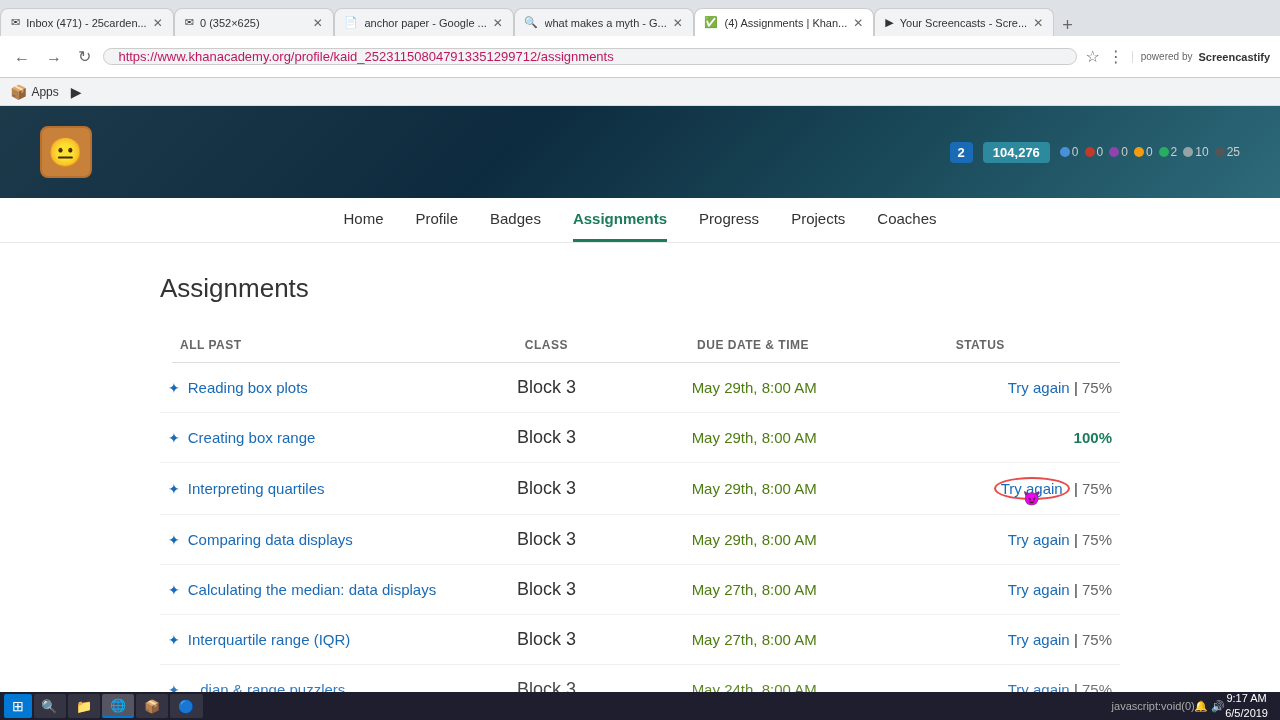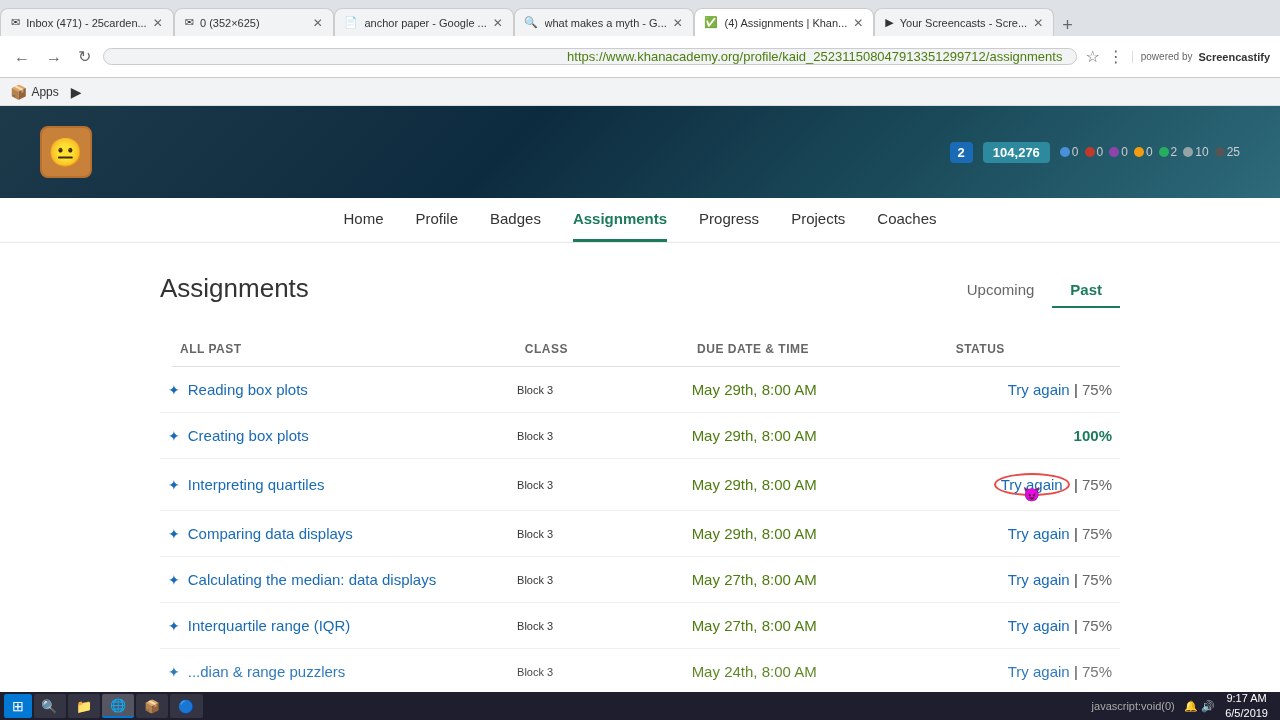--- a/index.html
+++ b/index.html
@@ -8,21 +8,21 @@
     .browser-tab { display: flex; align-items: center; background: #f1f3f4; border-radius: 8px 8px 0 0; padding: 0 10px; height: 28px; font-size: 12px; color: #333; max-width: 200px; min-width: 160px; gap: 6px; border: 1px solid #ccc; border-bottom: none; }
     .browser-tab.active { background: #fff; z-index: 1; }
     .browser-tab .tab-favicon { font-size: 11px; }
     .browser-tab .tab-title { overflow: hidden; text-overflow: ellipsis; white-space: nowrap; flex: 1; font-size: 11px; }
     .browser-tab .tab-close { font-size: 12px; color: #666; cursor: pointer; flex-shrink: 0; }
     .browser-tab-new { background: none; border: none; font-size: 18px; color: #666; padding: 0 8px; cursor: pointer; }
 
     .browser-toolbar { background: #fff; display: flex; align-items: center; gap: 8px; padding: 6px 10px; border-bottom: 1px solid #ccc; height: 42px; }
     .nav-btn { background: none; border: none; font-size: 16px; color: #666; cursor: pointer; padding: 2px 4px; }
     .nav-btn:disabled { color: #bbb; }
-    .address-bar { flex: 1; border: 1px solid #ccc; border-radius: 20px; padding: 0 14px; font-size: 13px; color: #4d7c0f; background: #f1f3f4; text-align: right; }
+    .address-bar { flex: 1; border: 1px solid #ccc; border-radius: 20px; padding: 0 14px; font-size: 13px; color: #be185d; background: #f1f3f4; }
     .toolbar-icons { display: flex; align-items: center; gap: 8px; }
     .toolbar-icon { font-size: 16px; color: #666; cursor: pointer; }
 
     
     .bookmarks-bar { background: #f1f3f4; padding: 3px 10px; border-bottom: 1px solid #ddd; display: flex; align-items: center; gap: 12px; height: 28px; }
     .bookmark-item { display: flex; align-items: center; gap: 4px; font-size: 12px; color: #333; cursor: pointer; }
     .bookmark-icon { font-size: 14px; }
 
     
     .page { width: 100%; height: calc(720px - 36px - 42px - 28px - 28px); overflow: hidden; background: #fff; }
@@ -49,21 +49,21 @@
     .ka-tab.active { color: #1c7c5a; border-bottom: 2px solid #1c7c5a; font-weight: 600; }
 
     .ka-table { width: 100%; }
     .ka-table-header { display: grid; grid-template-columns: 2fr 1fr 1.5fr 1fr; padding: 10px 0; border-bottom: 1px solid #ddd; font-size: 12px; font-weight: 600; color: #666; text-transform: uppercase; letter-spacing: 0.5px; margin-left: 12px; }
     .ka-table-header > div { padding: 0 8px; }
     .ka-table-row { display: grid; grid-template-columns: 2fr 1fr 1.5fr 1fr; padding: 14px 0; border-bottom: 1px solid #f0f0f0; align-items: center; }
     .ka-table-row > div { padding: 0 8px; }
     .ka-table-row:last-child { border-bottom: none; }
     .assignment-icon { color: #1a6bb5; font-size: 13px; display: flex; align-items: center; gap: 8px; }
     .assignment-link { color: #1a6bb5; text-decoration: none; font-size: 15px; cursor: pointer; }
-    .class-name { font-size: 11px; color: #333; }
+    .class-name { font-size: 18px; color: #333; }
     .due-date { font-size: 15px; color: #4d7c0f; }
     .status-cell { text-align: right; font-size: 15px; color: #333; }
     .try-again { color: #1a6bb5; text-decoration: none; cursor: pointer; text-align: right; }
     .pct { color: #666; }
     .pct-100 { color: #1c7c5a; font-weight: 600; }
 
     .star-icon { color: #1a6bb5; font-size: 14px; }
 
     
     .win-taskbar { background: #1e1e2e; height: 28px; display: flex; align-items: center; padding: 0 4px; gap: 2px; position: absolute; bottom: 0; width: 1280px; }
@@ -185,24 +185,20 @@
     <a class="ka-nav-item">Badges</a>
     <a class="ka-nav-item active">Assignments</a>
     <a class="ka-nav-item">Progress</a>
     <a class="ka-nav-item">Projects</a>
     <a class="ka-nav-item">Coaches</a>
   </div>
 
   <div class="ka-content">
     <div class="ka-page-header">
       <h1 class="ka-page-title">Assignments</h1>
-      <div class="ka-tabs">
-        <div class="ka-tab">Upcoming</div>
-        <div class="ka-tab active">Past</div>
-      </div>
     </div>
 
     <div class="ka-table">
       <div class="ka-table-header">
         <div>ALL PAST</div>
         <div>CLASS</div>
         <div>DUE DATE &amp; TIME</div>
         <div style="">STATUS</div>
       </div>
 
@@ -214,21 +210,21 @@
         <div class="class-name">Block 3</div>
         <div class="due-date">May 29th, 8:00 AM</div>
         <div class="status-cell">
           <a class="try-again">Try again</a><span> | </span><span class="pct">75%</span>
         </div>
       </div>
 
       <div class="ka-table-row">
         <div class="assignment-icon">
           <span class="star-icon">✦</span>
-          <a class="assignment-link">Creating box plots</a>
+          <a class="assignment-link">Creating box range</a>
         </div>
         <div class="class-name">Block 3</div>
         <div class="due-date">May 29th, 8:00 AM</div>
         <div class="status-cell">
           <span class="pct-100">100%</span>
         </div>
       </div>
 
       <div class="ka-table-row highlighted">
         <div class="assignment-icon">
@@ -296,21 +292,21 @@
   </div>
 </div>
 
 <div class="win-taskbar" style="position:fixed;bottom:0;left:0;width:1280px;height:28px;background:#1e1e2e;display:flex;align-items:center;padding:0 4px;gap:2px;z-index:999;">
   <button class="win-start" style="background:#0078d4;border:none;color:#fff;font-size:14px;padding:2px 8px;cursor:pointer;height:24px;border-radius:2px;">⊞</button>
   <button class="win-taskbar-btn" style="background:rgba(255,255,255,0.1);border:none;color:#fff;font-size:13px;padding:2px 8px;cursor:pointer;height:24px;border-radius:2px;">🔍</button>
   <button class="win-taskbar-btn" style="background:rgba(255,255,255,0.1);border:none;color:#fff;font-size:13px;padding:2px 8px;cursor:pointer;height:24px;border-radius:2px;">📁</button>
   <button class="win-taskbar-btn" style="background:rgba(255,255,255,0.25);border:none;color:#fff;font-size:13px;padding:2px 8px;cursor:pointer;height:24px;border-radius:2px;border-bottom:2px solid #0078d4;">🌐</button>
   <button class="win-taskbar-btn" style="background:rgba(255,255,255,0.1);border:none;color:#fff;font-size:13px;padding:2px 8px;cursor:pointer;height:24px;border-radius:2px;">📦</button>
   <button class="win-taskbar-btn" style="background:rgba(255,255,255,0.1);border:none;color:#fff;font-size:13px;padding:2px 8px;cursor:pointer;height:24px;border-radius:2px;">🔵</button>
-  <div style="margin-left:auto;display:flex;align-items:center;gap:10px;color:#fff;font-size:11px;padding-right:8px;">
+  <div style="margin-left:auto;display:flex;align-items:center;color:#fff;font-size:11px;padding-right:8px;">
     <span style="font-size:11px;color:#aaa;">javascript:void(0)</span>
     <span>🔔 🔊</span>
     <div class="win-time">
       <div>9:17 AM</div>
       <div>6/5/2019</div>
     </div>
   </div>
 </div>
 
 </body></html>

